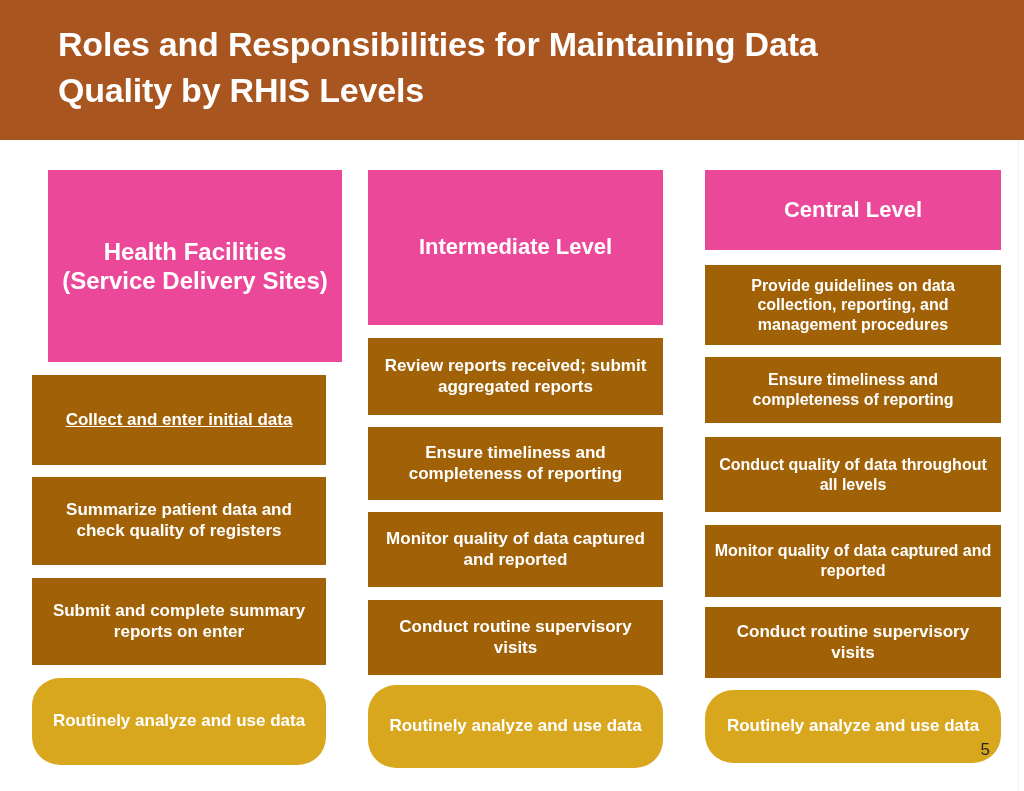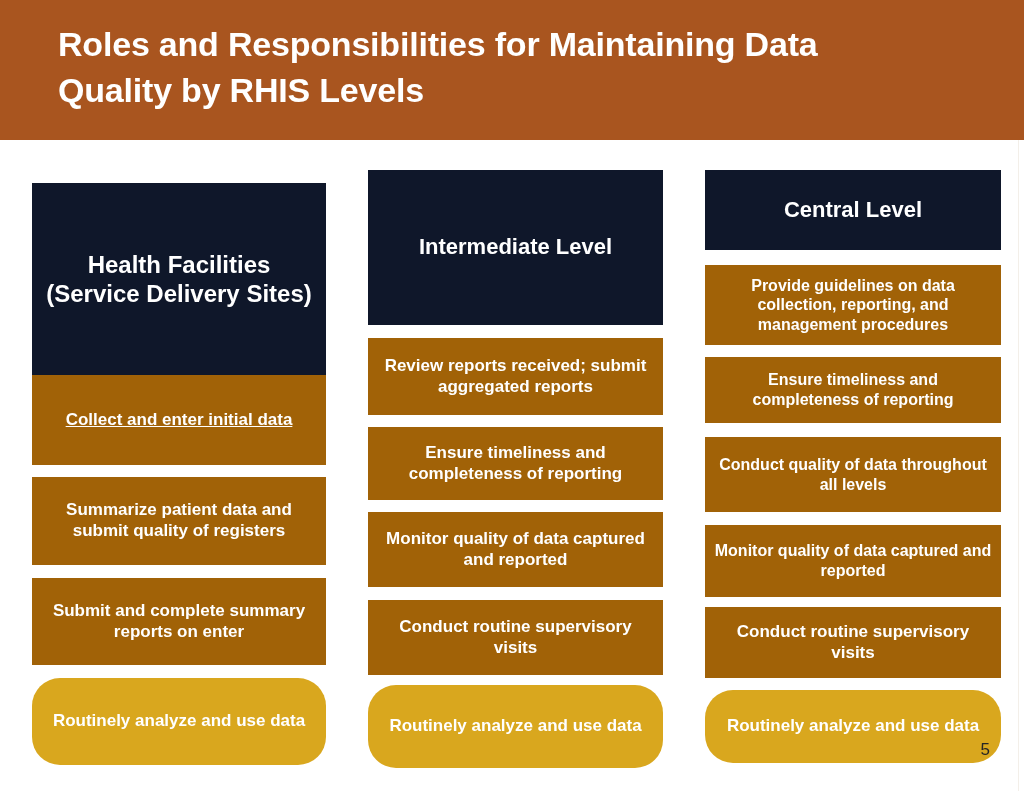--- a/index.html
+++ b/index.html
@@ -56,39 +56,39 @@
     display: flex;
     align-items: center;
     justify-content: center;
     text-align: center;
     color: #ffffff;
     font-weight: bold;
     padding: 2px 8px;
     line-height: 1.22;
   }
   .box-header {
-    background: #0f172a;
+    background: #ec4899;
     text-align: center;
   }
   .box-task {
     background: #a16207;
   }
   .box-accent {
     background: #d9a71e;
     border-radius: 28px;
   }
   
   .h-lg { font-size: 24px; }
   .h-md { font-size: 22px; }
   
   .t-std { font-size: 17px; }
   .t-sm  { font-size: 16px; }
 
   
-  .c1-h  { top: 13px;   height: 192px; }
+  .c1-h  { top: 0px;   height: 192px; margin-left: 16px; }
   .c1-b0 { top: 205px; height: 90px; text-decoration: underline;  }
   .c1-b1 { top: 307px; height: 88px;  }
   .c1-b2 { top: 408px; height: 87px;  }
   .c1-b3 { top: 508px; height: 87px;  }
 
   
   .c2-h  { top: 0px;   height: 155px; }
   .c2-b0 { top: 168px; height: 77px;  }
   .c2-b1 { top: 257px; height: 73px;  }
   .c2-b2 { top: 342px; height: 75px;  }
@@ -129,21 +129,21 @@
 
   <div class="title-band">
     <div class="title-text">Roles and Responsibilities for Maintaining Data Quality by RHIS Levels</div>
   </div>
 
   <div class="right-rule"></div>
 
   <div class="column col-1">
     <div class="box box-header c1-h h-lg">Health Facilities (Service Delivery Sites)</div>
     <div class="box box-task c1-b0 t-std">Collect and enter initial data</div>
-    <div class="box box-task c1-b1 t-std">Summarize patient data and submit quality of registers</div>
+    <div class="box box-task c1-b1 t-std">Summarize patient data and check quality of registers</div>
     <div class="box box-task c1-b2 t-std">Submit and complete summary reports on enter</div>
     <div class="box box-accent c1-b3 t-std">Routinely analyze and use data</div>
   </div>
 
   <div class="column col-2">
     <div class="box box-header c2-h h-md">Intermediate Level</div>
     <div class="box box-task c2-b0 t-std">Review reports received; submit aggregated reports</div>
     <div class="box box-task c2-b1 t-std">Ensure timeliness and completeness of reporting</div>
     <div class="box box-task c2-b2 t-std">Monitor quality of data captured and reported</div>
     <div class="box box-task c2-b3 t-std">Conduct routine supervisory visits</div>

